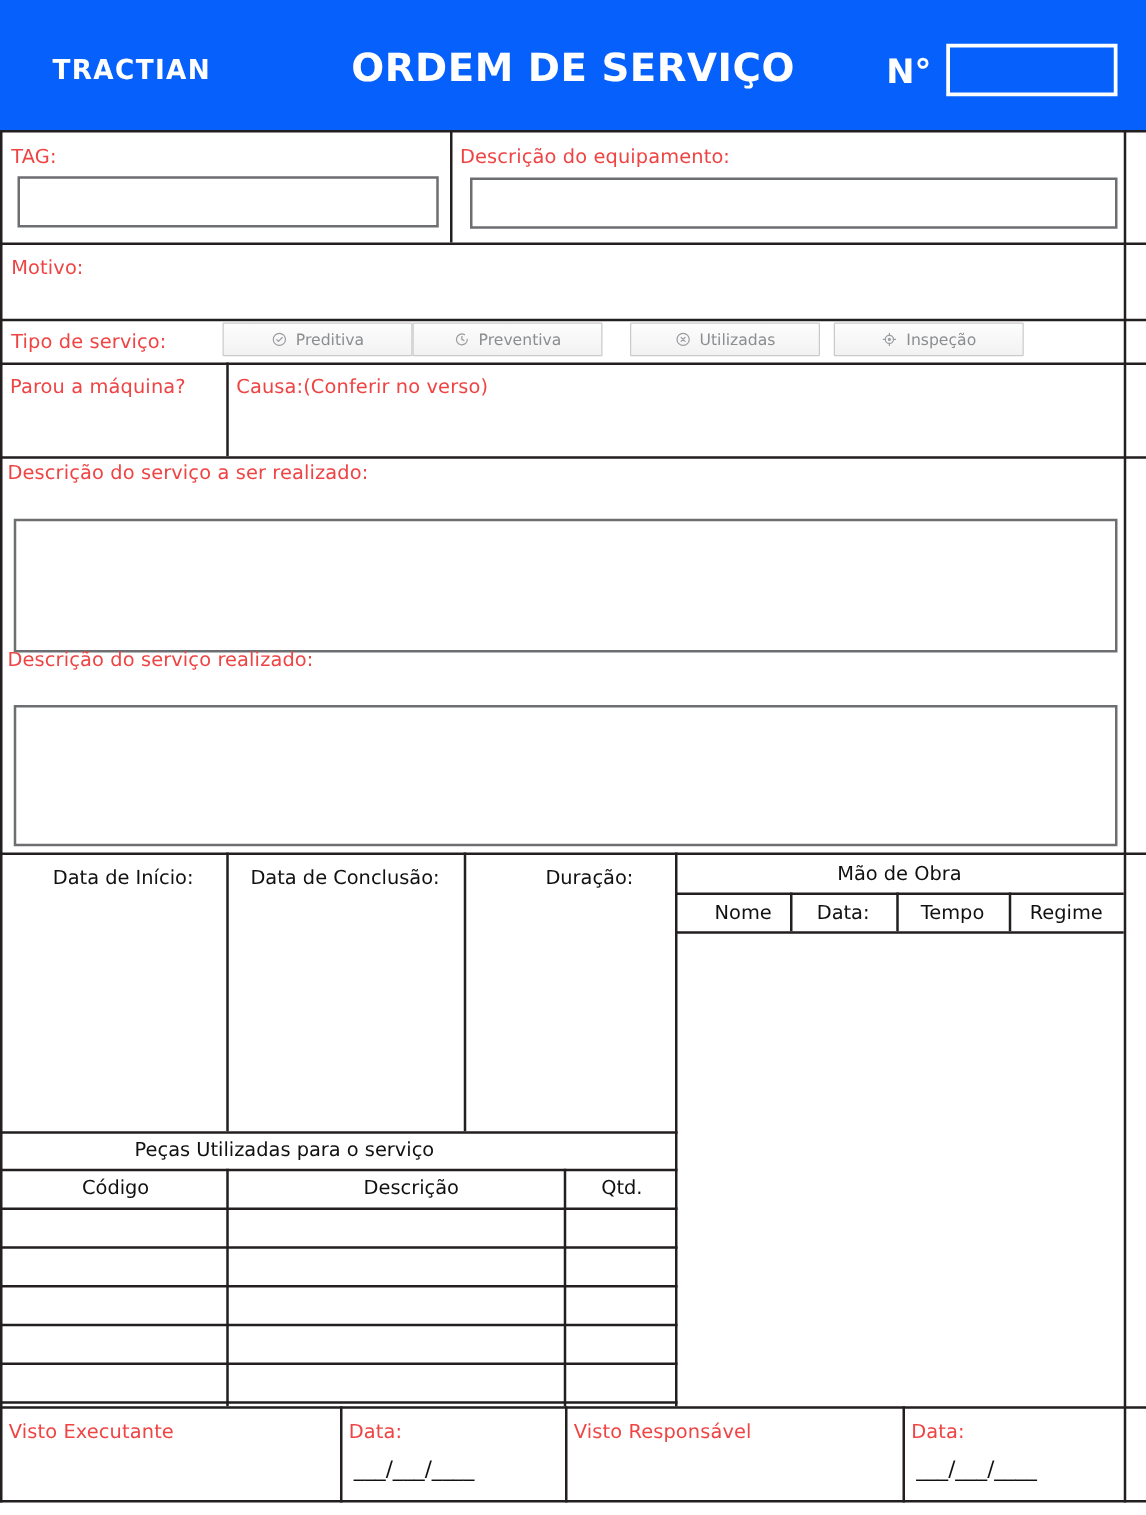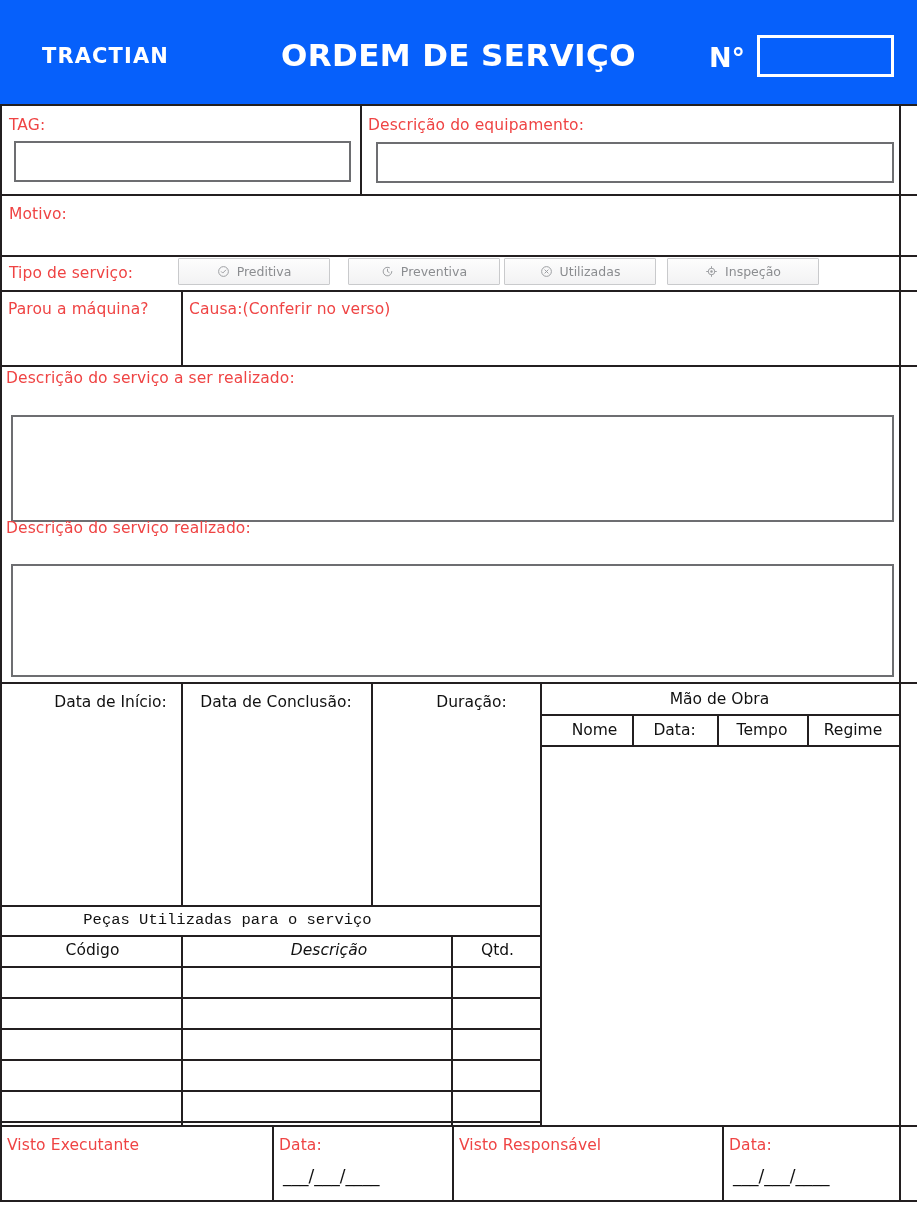--- a/index.html
+++ b/index.html
@@ -159,21 +159,21 @@
   <div class="pill" style="left:178px; top:154px; width:152px;">
     <span>
       <svg width="13" height="13" viewBox="0 0 24 24" fill="none" stroke="#9a9c9f" stroke-width="1.8">
         <circle cx="12" cy="12" r="9"></circle>
           <path d="M8 12.3l2.6 2.6L16.2 9.3" stroke-linecap="round" stroke-linejoin="round"></path>
       </svg>
     </span>
     <span>Preditiva</span>
   </div>
 
-  <div class="pill" style="left:348px; top:154px; width:152px;">
+  <div class="pill" style="left:330px; top:154px; width:152px;">
     <span>
       <svg width="13" height="13" viewBox="0 0 24 24" fill="none" stroke="#9a9c9f" stroke-width="1.8">
         <path d="M20 12a8 8 0 1 1-4.2-7" stroke-linecap="round"></path>
         <path d="M12 7.6V12l3 1.8" stroke-linecap="round" stroke-linejoin="round"></path>
       </svg>
     </span>
     <span>Preventiva</span>
   </div>
 
   <div class="pill" style="left:504px; top:154px; width:152px;">
@@ -208,45 +208,45 @@
 
   <div class="lbl" style="left:6px; top:415px;">Descrição do serviço realizado:</div>
   <div class="field" style="left:11px; top:460px; width:883px; height:113px;"></div>
 
   <div class="line-h" style="left:0; top:578px; width:917px;"></div>
 
   <div class="line-v" style="left:181px; top:578px; height:223px;"></div>
   <div class="line-v" style="left:371px; top:578px; height:223px;"></div>
   <div class="line-v" style="left:540px; top:578px; height:443px;"></div>
 
-  <div class="lbl-c" style="left:16px; top:589px; width:189px;">Data de Início:</div>
+  <div class="lbl-c" style="left:4px; top:589px; width:189px;">Data de Início:</div>
   <div class="lbl-c" style="left:181px; top:589px; width:190px;">Data de Conclusão:</div>
   <div class="lbl-c" style="left:371px; top:589px; width:201px;">Duração:</div>
 
   <div class="lbl-c" style="left:540px; top:586px; width:359px;">Mão de Obra</div>
   <div class="tline-h" style="left:540px; top:610px; width:359px;"></div>
   <div class="tline-h" style="left:540px; top:641px; width:359px;"></div>
 
   <div class="lbl-c" style="left:542px; top:617px; width:105px;">Nome</div>
   <div class="lbl-c" style="left:632px; top:617px; width:85px;">Data:</div>
   <div class="lbl-c" style="left:717px; top:617px; width:90px;">Tempo</div>
   <div class="lbl-c" style="left:807px; top:617px; width:92px;">Regime</div>
 
   <div class="tline-v" style="left:632px; top:610px; height:31px;"></div>
   <div class="tline-v" style="left:717px; top:610px; height:31px;"></div>
   <div class="tline-v" style="left:807px; top:610px; height:31px;"></div>
 
   <div class="bx" style="left:542px; top:643px; width:355px; height:376px;"></div>
 
   <div class="line-h" style="left:0; top:801px; width:542px;"></div>
-  <div class="lbl-c" style="left:0; top:807px; width:455px;font-family:Liberation Mono, monospace;">Peças Utilizadas para o serviço</div>
+  <div class="lbl-c" style="left:0; top:807px; width:455px;">Peças Utilizadas para o serviço</div>
   <div class="tline-h" style="left:0; top:831px; width:542px;"></div>
 
   <div class="lbl-c" style="left:2px; top:837px; width:181px;">Código</div>
-  <div class="lbl-c" style="left:183px; top:837px; width:292px;font-style:italic;">Descrição</div>
+  <div class="lbl-c" style="left:183px; top:837px; width:292px;">Descrição</div>
   <div class="lbl-c" style="left:453px; top:837px; width:89px;">Qtd.</div>
 
   <div class="tline-h" style="left:0; top:862px; width:542px;"></div>
 
   <div class="tline-h" style="left:0; top:893px; width:542px;"></div>
   <div class="tline-h" style="left:0; top:924px; width:542px;"></div>
   <div class="tline-h" style="left:0; top:955px; width:542px;"></div>
   <div class="tline-h" style="left:0; top:986px; width:542px;"></div>
   <div class="tline-h" style="left:0; top:1017px; width:542px;"></div>
 

